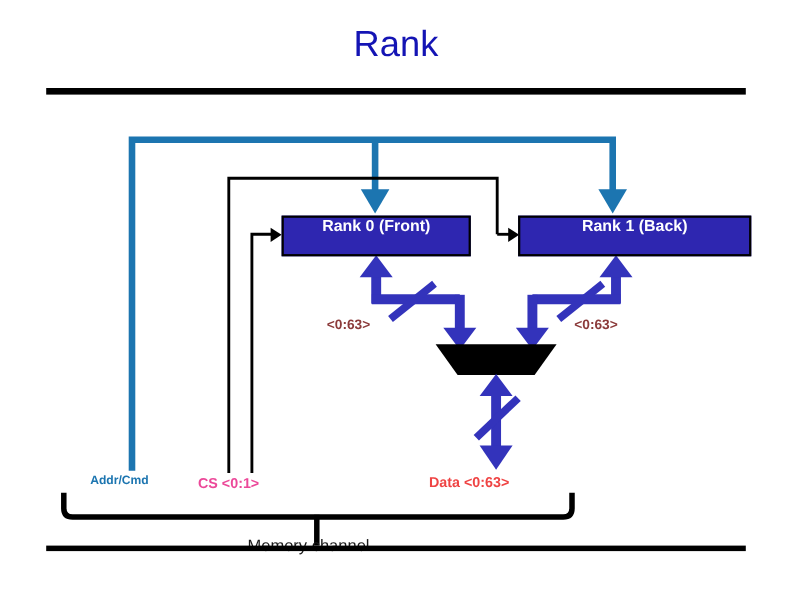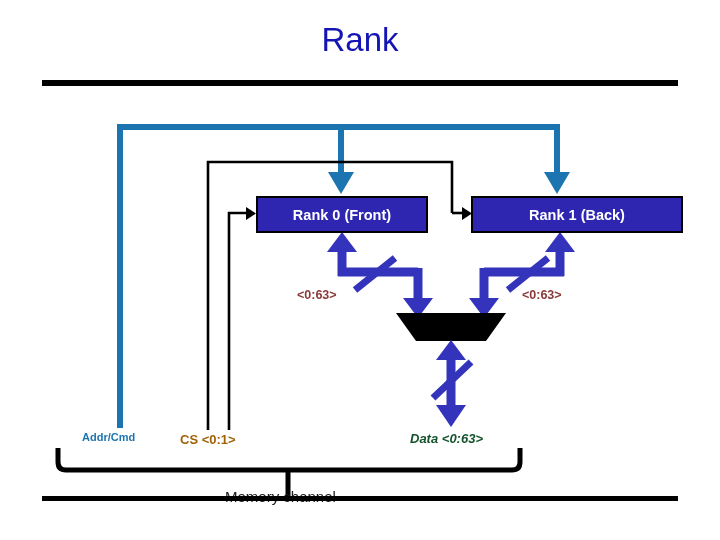--- a/index.html
+++ b/index.html
@@ -63,40 +63,40 @@
   .rankbox {
     position: absolute;
     box-sizing: border-box;
     background: #2E26B0;
     border: 2px solid #000000;
     color: #FFFFFF;
     font-family: "Liberation Sans", sans-serif;
     font-size: 14.5px;
     font-weight: bold;
     display: flex;
-    align-items: center;
+    align-items: flex-start;
     justify-content: center;
     z-index: 5;
     white-space: nowrap;
   }
   #rank0 { left: 256px; top: 196px; width: 172px; height: 37px; }
   #rank1 { left: 471px; top: 196px; width: 212px; height: 37px; }
 
   .lbl {
     position: absolute;
     font-family: "Liberation Sans", sans-serif;
     font-weight: bold;
     white-space: nowrap;
     z-index: 6;
   }
   #lbl-left-bus  { left: 297px; top: 288px; font-size: 12.5px; color: #8B3A3A; }
   #lbl-right-bus { left: 522px; top: 288px; font-size: 12.5px; color: #8B3A3A; }
   #lbl-addrcmd   { left: 82px;  top: 431px; font-size: 11px; color: #1C75B0; }
-  #lbl-cs        { left: 180px; top: 432px; font-size: 13px;   color: #a16207; }
-  #lbl-data      { left: 410px; top: 431px; font-size: 13px;   color: #14532d; font-style: italic; }
+  #lbl-cs        { left: 180px; top: 432px; font-size: 13px;   color: #ec4899; }
+  #lbl-data      { left: 390px; top: 431px; font-size: 13px;   color: #ef4444; }
   #lbl-memchan   { left: 225px; top: 488px; font-size: 15px;   color: #1A1A1A; font-weight: normal; z-index: 6; }
 </style>
 </head>
 <body>
 
 <div id="slide">
 
   <div class="title">Rank</div>
 
   <div class="rule" id="rule-top"></div>

